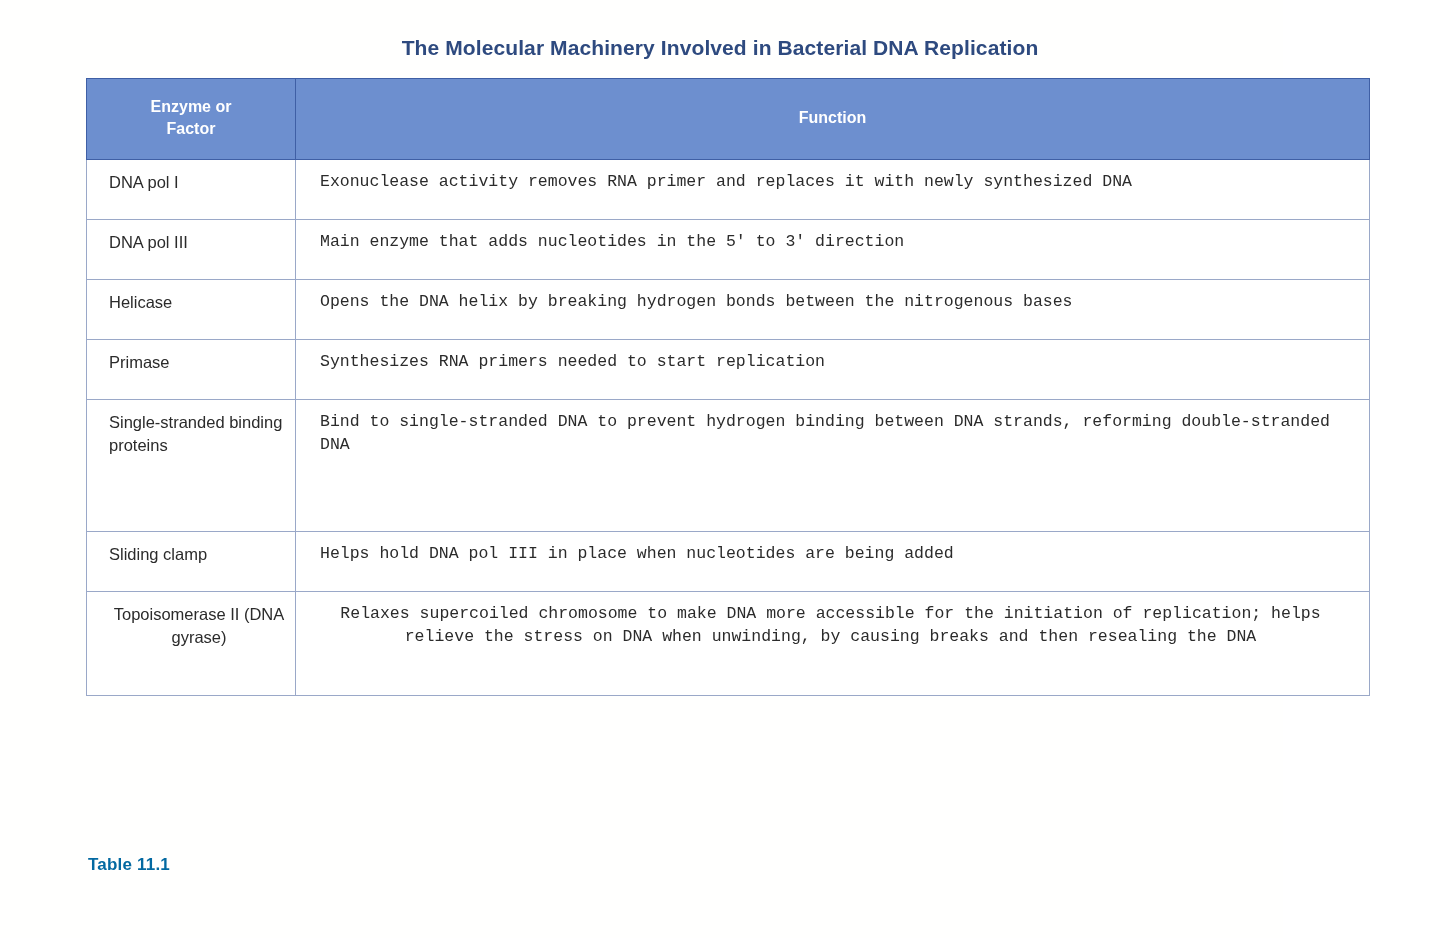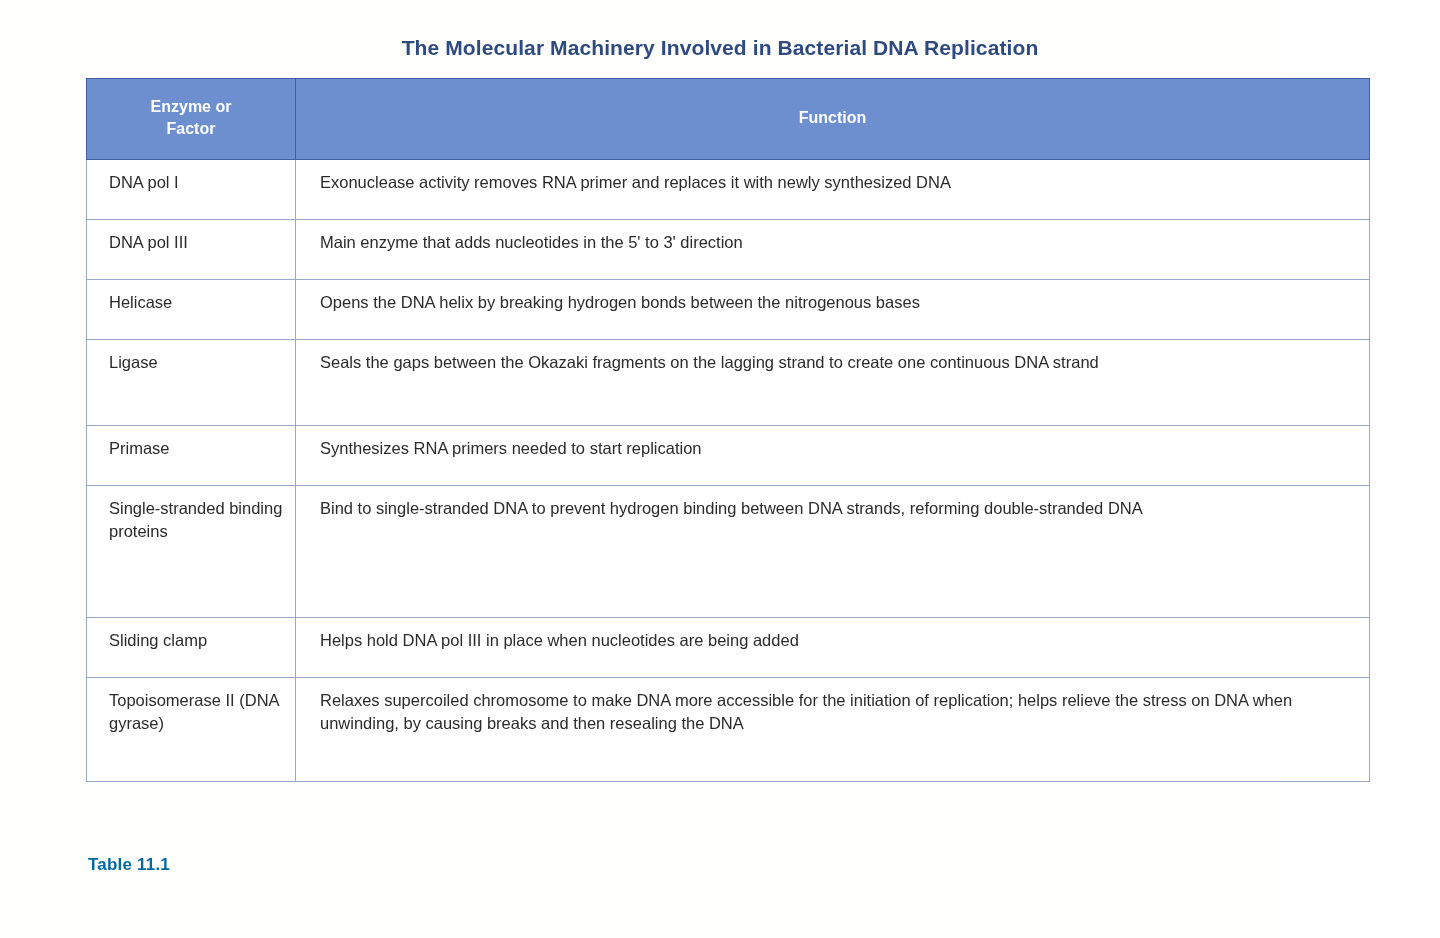--- a/index.html
+++ b/index.html
@@ -72,25 +72,26 @@
     background: #ffffff;
   }
   tbody td.cell-enzyme {
     padding-left: 22px;
     padding-right: 6px;
     margin-left: 16px;
   }
   tbody td.cell-function {
     padding-left: 24px;
     padding-right: 28px;
+    font-family: Liberation Mono, monospace;
   }
   tbody tr.tall-1 td { height: 36px; }
   tbody tr.tall-2 td { height: 62px; }
   tbody tr.tall-4 td { height: 108px; }
-  tbody tr.tall-3 td { height: 80px; }
+  tbody tr.tall-3 td { height: 80px; text-align: center; }
 
   .table-caption {
     position: absolute;
     left: 88px;
     top: 855px;
     font-size: 17px;
     font-weight: bold;
     color: #0369a1;
     letter-spacing: 0.2px;
   }
@@ -123,24 +124,20 @@
           <td class="cell-function">Exonuclease activity removes RNA primer and replaces it with newly synthesized DNA</td>
         </tr>
         <tr class="tall-1">
           <td class="cell-enzyme">DNA pol III</td>
           <td class="cell-function">Main enzyme that adds nucleotides in the 5' to 3' direction</td>
         </tr>
         <tr class="tall-1">
           <td class="cell-enzyme">Helicase</td>
           <td class="cell-function">Opens the DNA helix by breaking hydrogen bonds between the nitrogenous bases</td>
         </tr>
-        <tr class="tall-2">
-          <td class="cell-enzyme">Ligase</td>
-          <td class="cell-function">Seals the gaps between the Okazaki fragments on the lagging strand to create one continuous DNA strand</td>
-        </tr>
         <tr class="tall-1">
           <td class="cell-enzyme">Primase</td>
           <td class="cell-function">Synthesizes RNA primers needed to start replication</td>
         </tr>
         <tr class="tall-4">
           <td class="cell-enzyme">Single-stranded binding proteins</td>
           <td class="cell-function">Bind to single-stranded DNA to prevent hydrogen binding between DNA strands, reforming double-stranded DNA</td>
         </tr>
         <tr class="tall-1">
           <td class="cell-enzyme">Sliding clamp</td>

